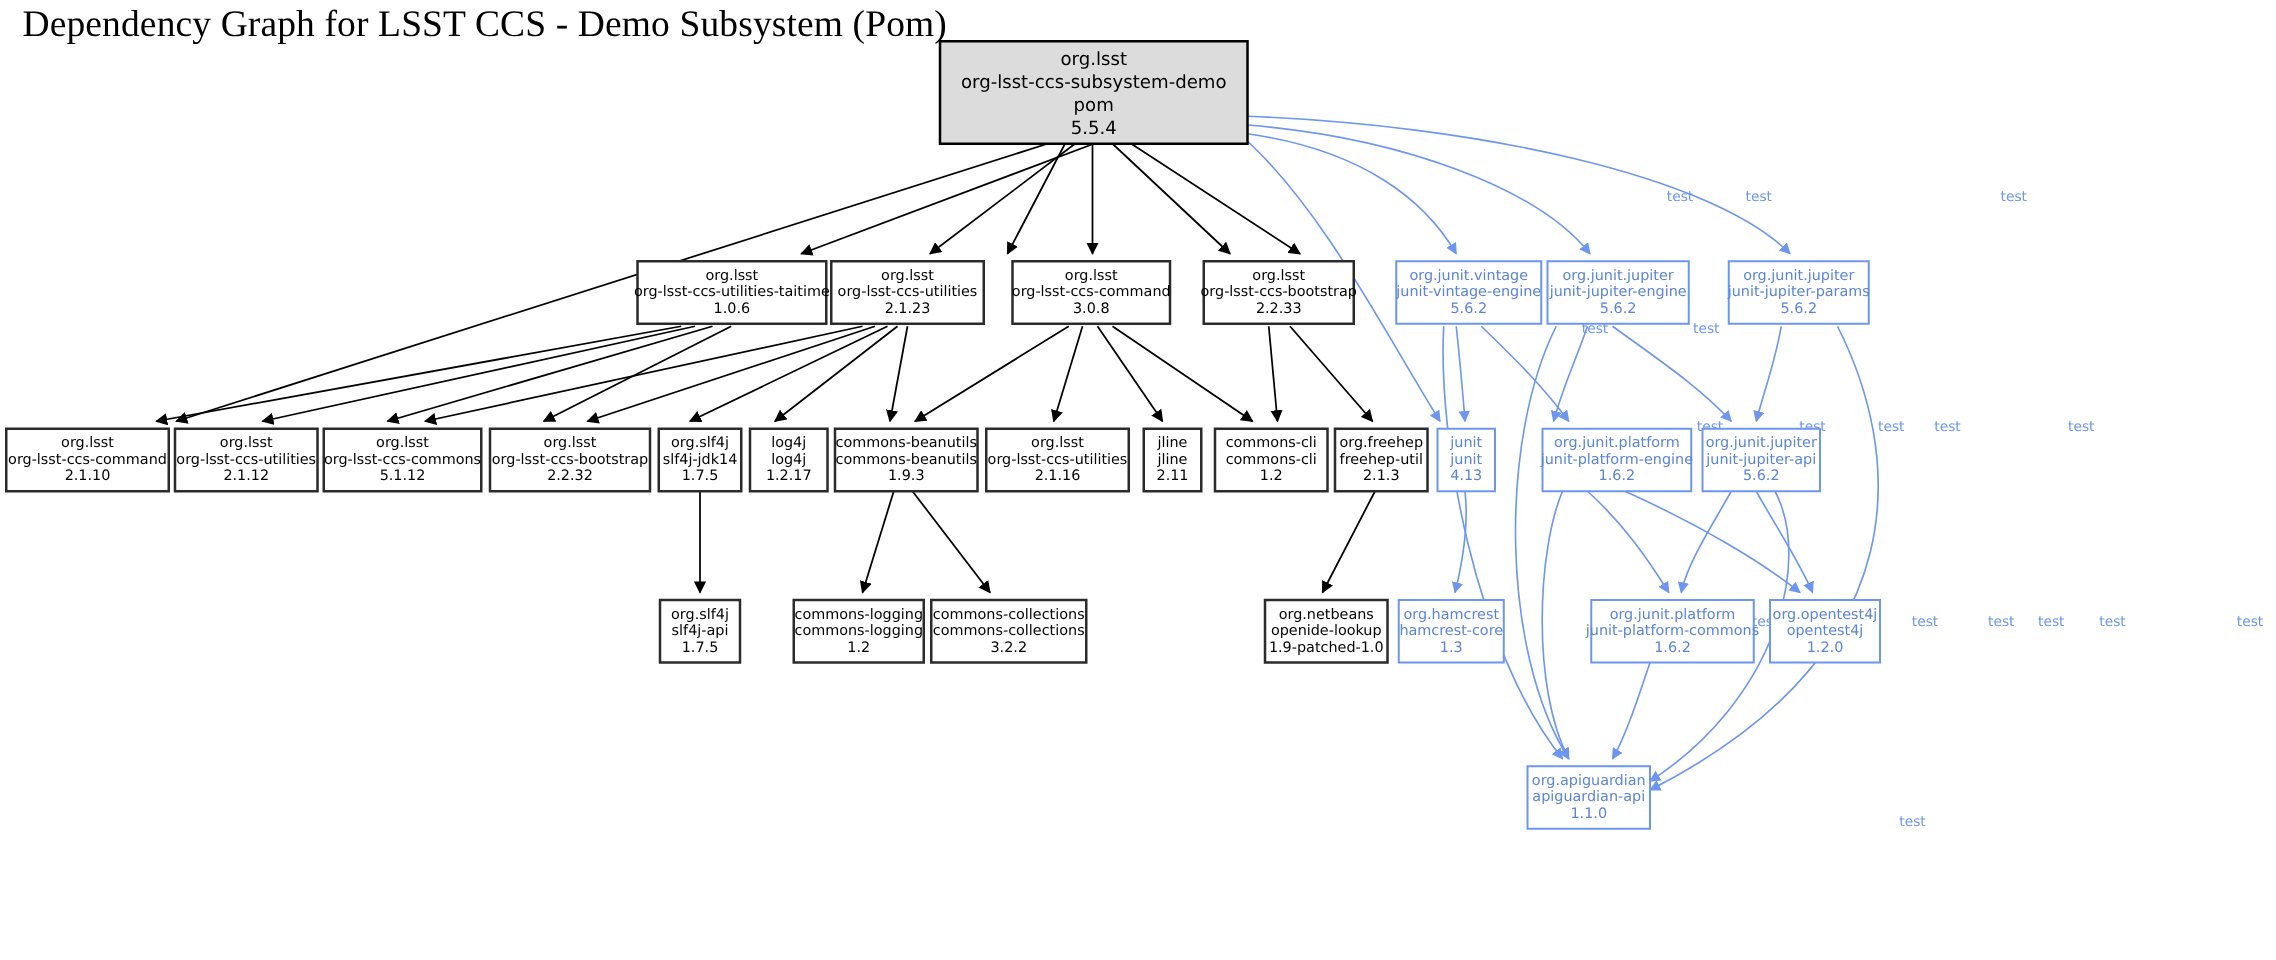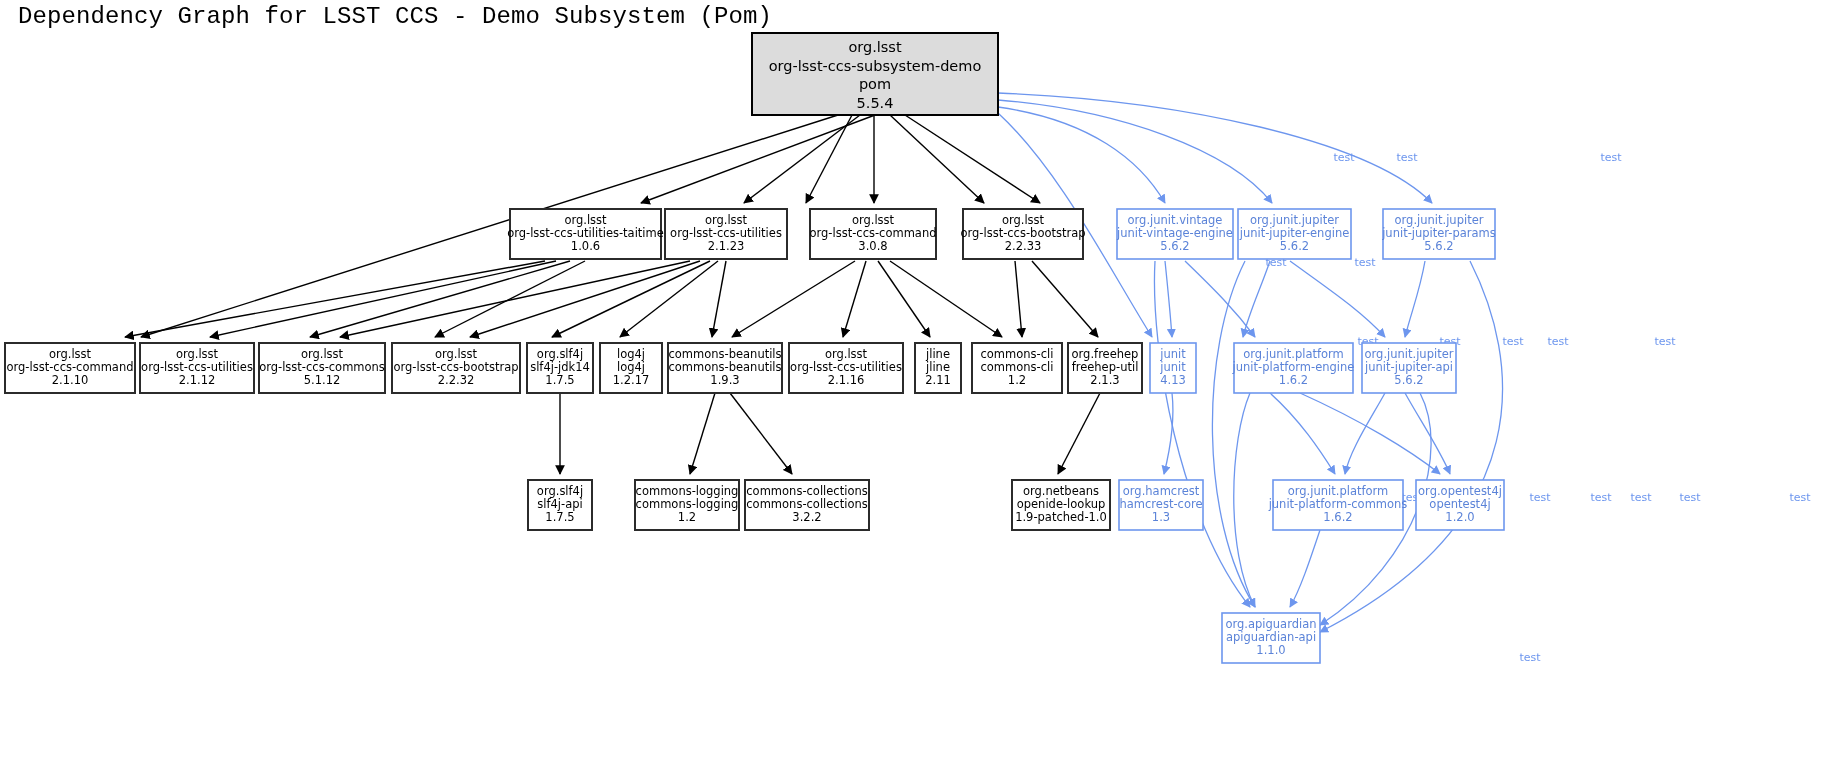--- a/index.html
+++ b/index.html
@@ -1,20 +1,20 @@
 <!DOCTYPE html>
 <html><head>
 <meta charset="utf-8">
 <style>
   html,body{margin:0;padding:0;background:#ffffff;}
   body{width:1821px;height:768px;overflow:hidden;font-family:"DejaVu Sans",sans-serif;}
   #page-title{
     position:absolute;left:18px;top:3px;
-    font-family:Liberation Mono, monospace;
-    font-size:24px;color:#000;white-space:nowrap;letter-spacing:0.1px;
+    font-family:Liberation Serif, serif;
+    font-size:30px;color:#000;white-space:nowrap;letter-spacing:0.1px;
   }
   #graph-canvas{position:absolute;left:0;top:0;width:1821px;height:768px;}
   .node-box{fill:#ffffff;stroke:#2b2b2b;stroke-width:2;}
   .node-box.root{fill:#dcdcdc;stroke:#000000;stroke-width:2;}
   .node-box.test{fill:#ffffff;stroke:#6d96ee;stroke-width:1.6;}
   .node-text{font-family:"DejaVu Sans",sans-serif;font-size:11.5px;fill:#000000;text-anchor:middle;}
   .node-text.root-text{font-size:14.5px;fill:#000000;}
   .node-text.test-text{fill:#5b83d8;}
   .edge{fill:none;stroke:#000000;stroke-width:1.4;}
   .edge.test-edge{stroke:#6d96ee;stroke-width:1.3;}

